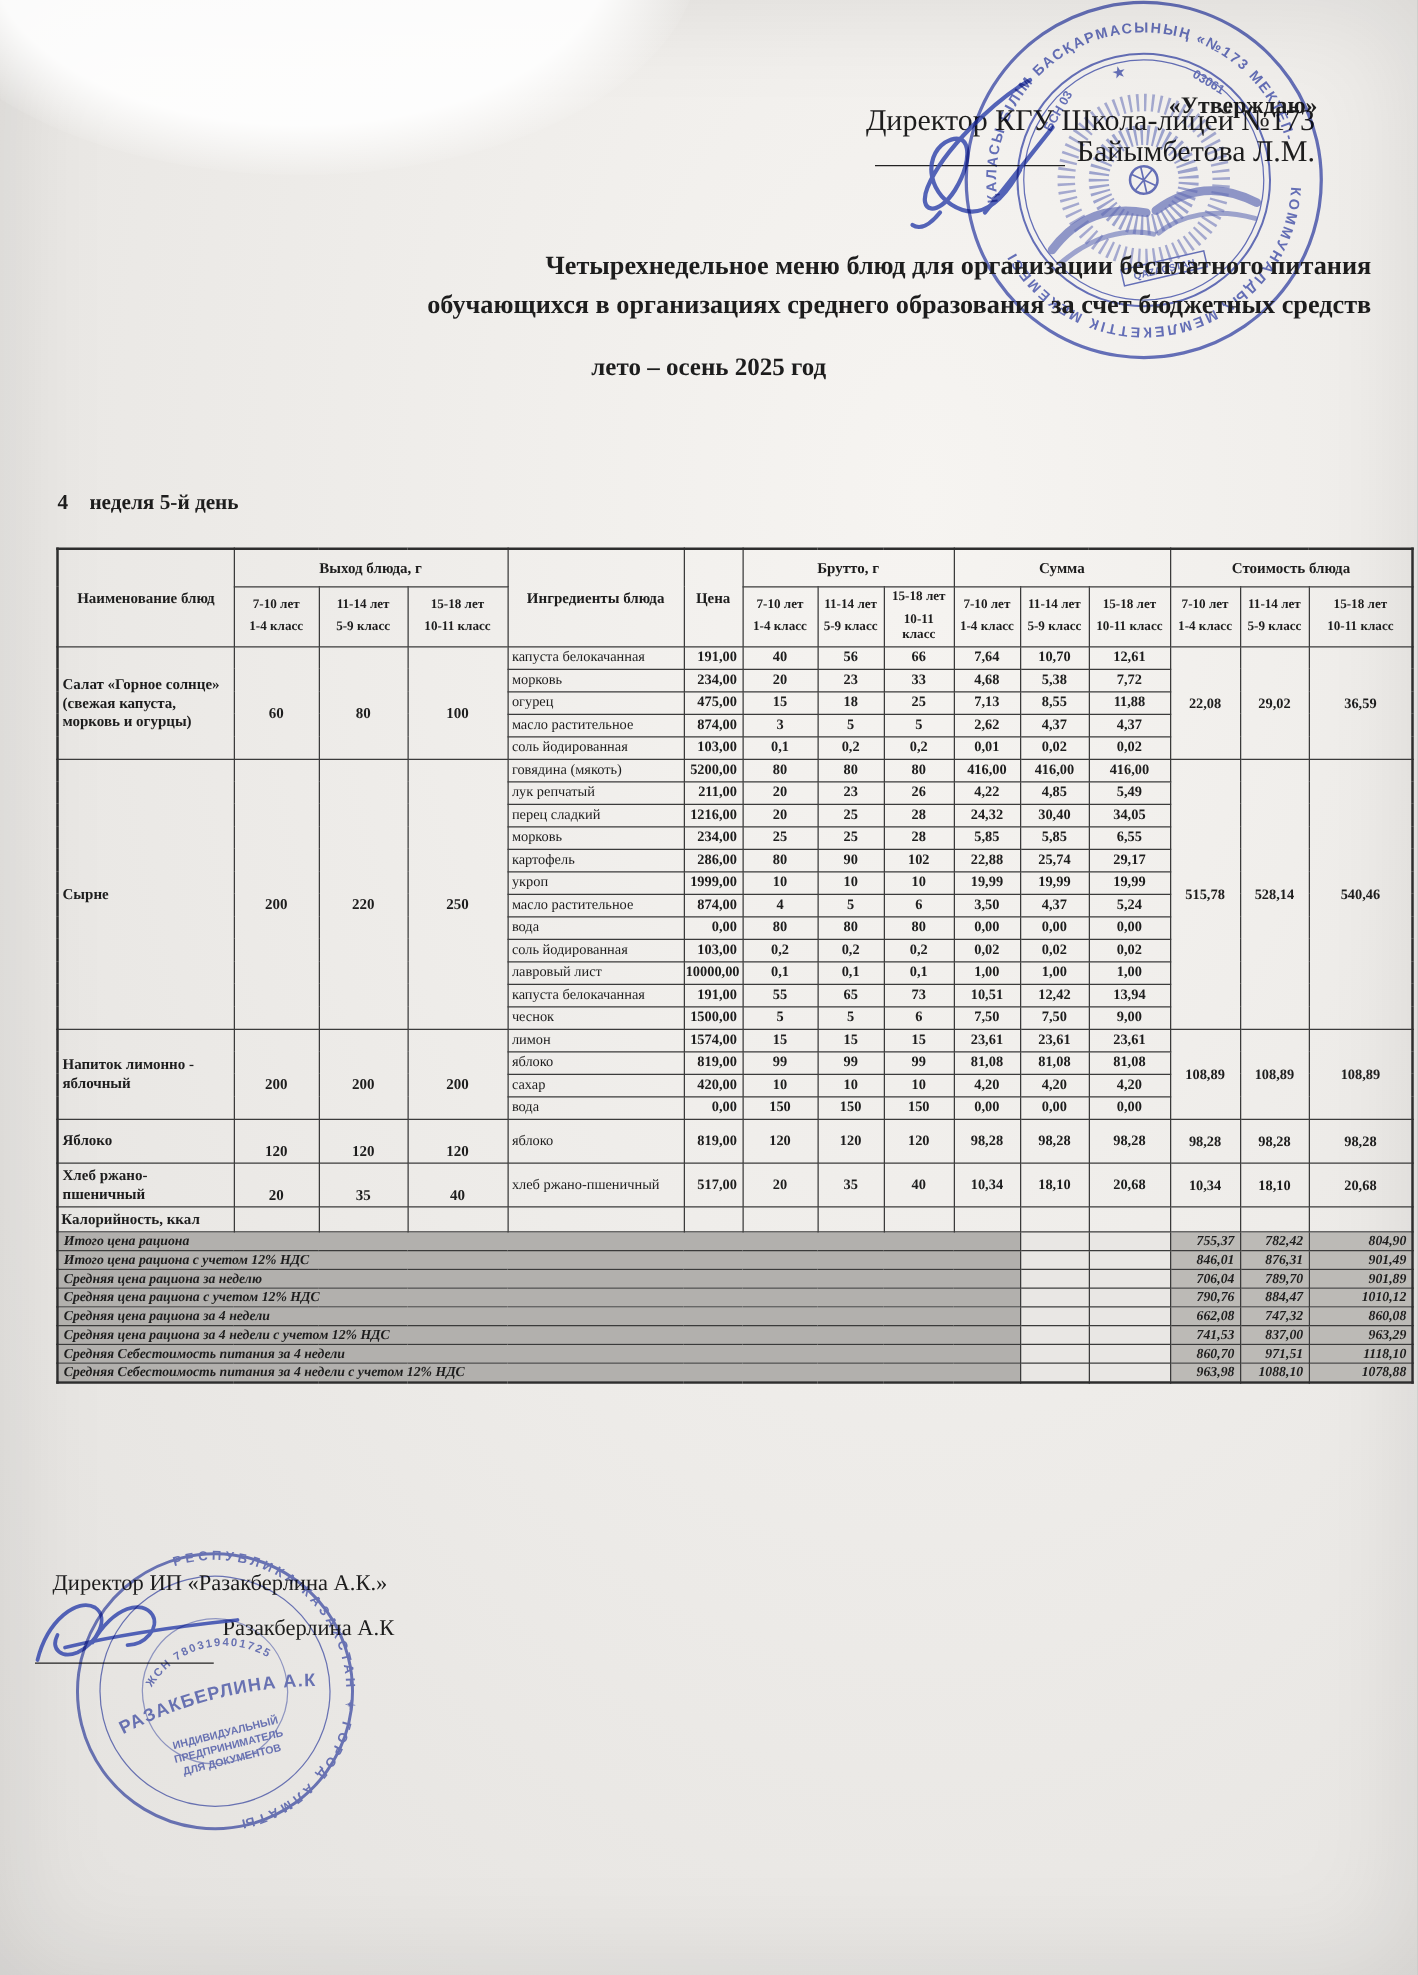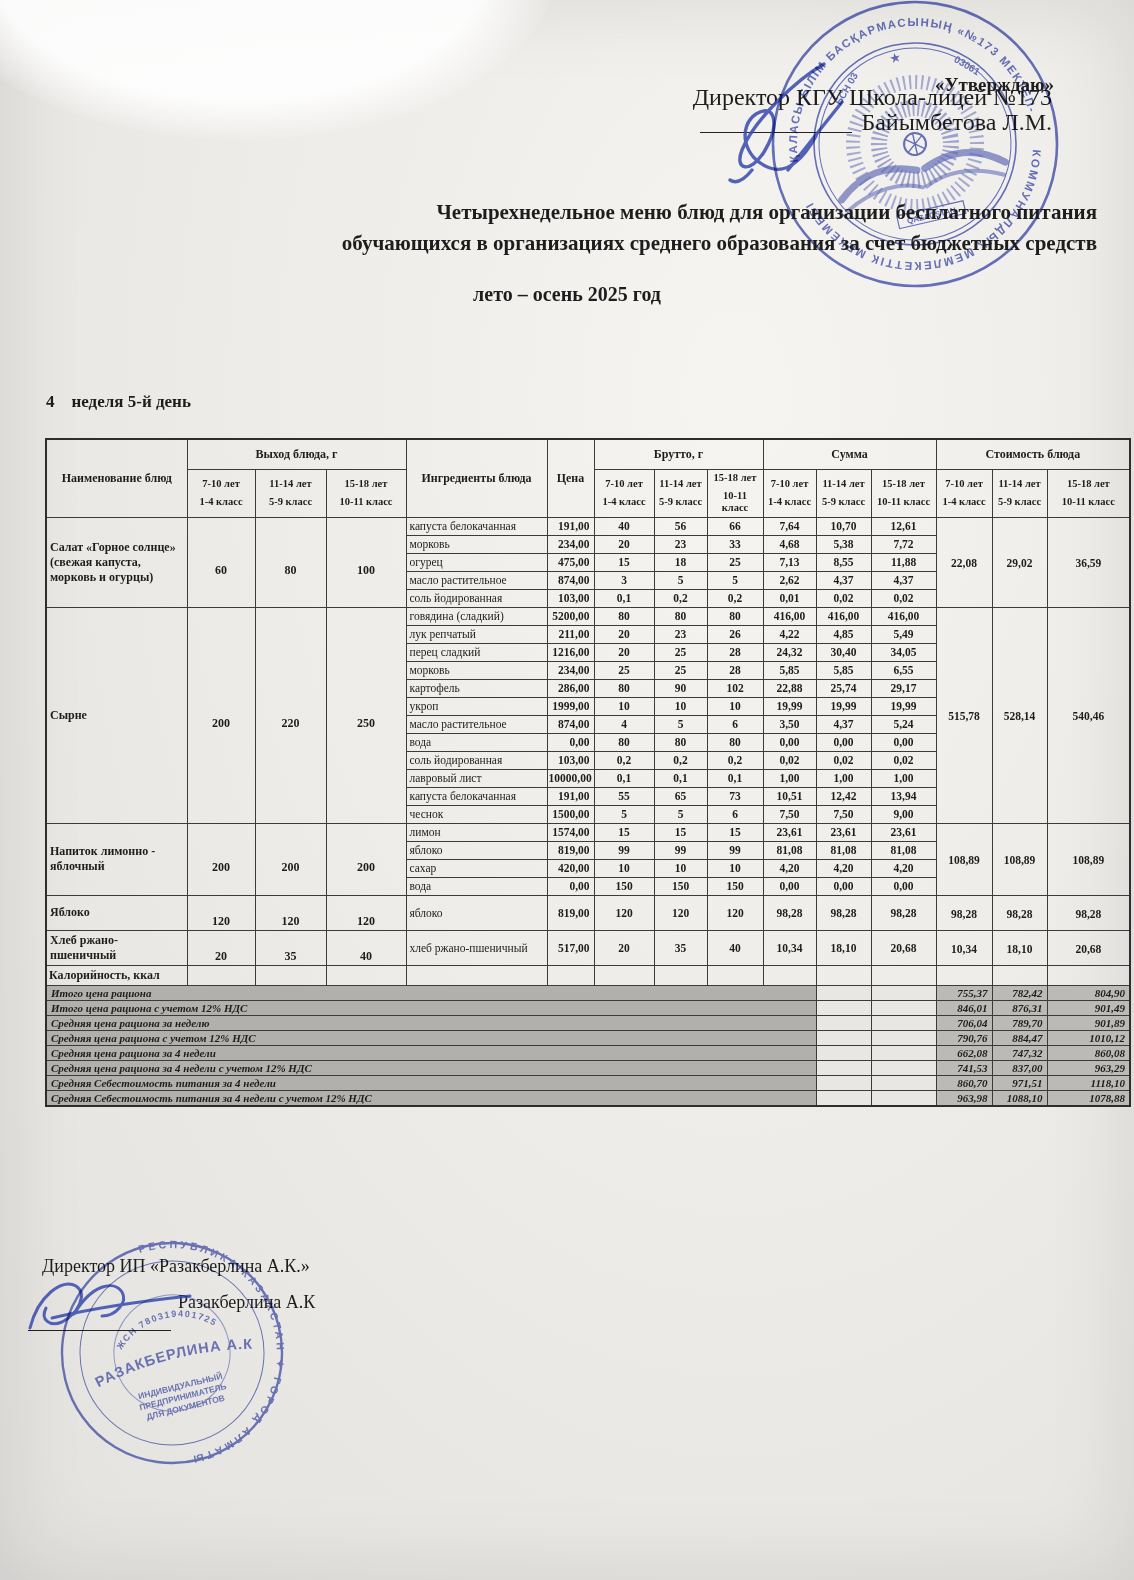--- a/index.html
+++ b/index.html
@@ -234,21 +234,21 @@
           <td class="num">0,2</td>
           <td class="num">0,01</td>
           <td class="num">0,02</td>
           <td class="num">0,02</td>
         </tr>
         <tr class="ingrow">
           <td class="dishname" rowspan="12">Сырне</td>
           <td class="out" rowspan="12">200</td>
           <td class="out" rowspan="12">220</td>
           <td class="out" rowspan="12">250</td>
-          <td class="ing">говядина (сладкий)</td>
+          <td class="ing">говядина (мякоть)</td>
           <td class="price">5200,00</td>
           <td class="num">80</td>
           <td class="num">80</td>
           <td class="num">80</td>
           <td class="num">416,00</td>
           <td class="num">416,00</td>
           <td class="num">416,00</td>
           <td class="cost" rowspan="12">515,78</td>
           <td class="cost" rowspan="12">528,14</td>
           <td class="cost" rowspan="12">540,46</td>

